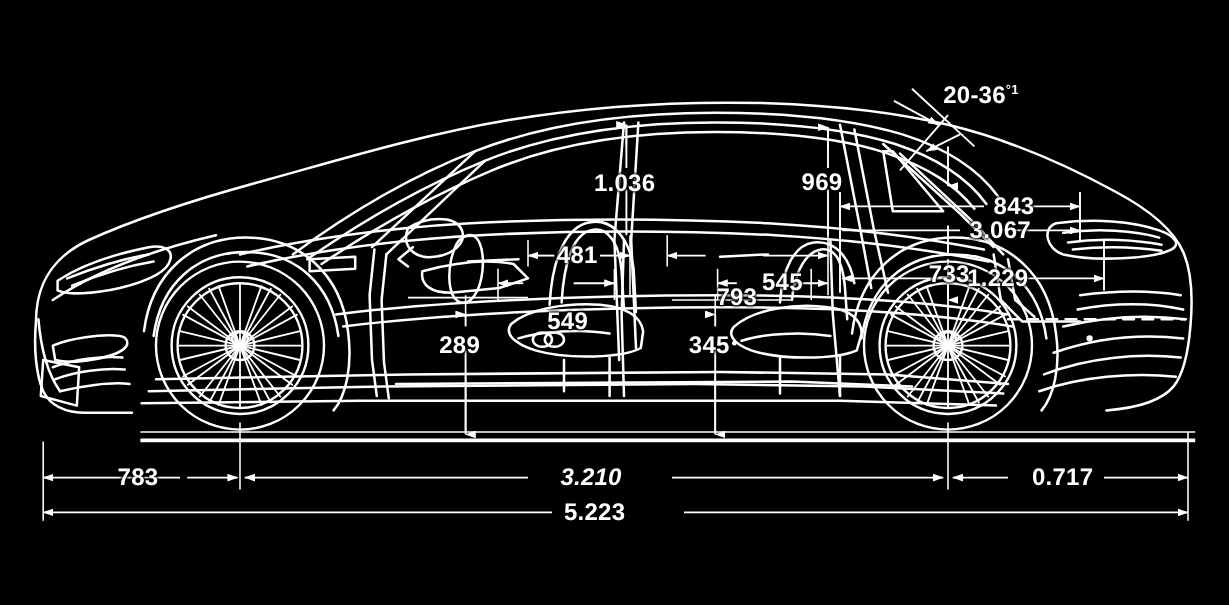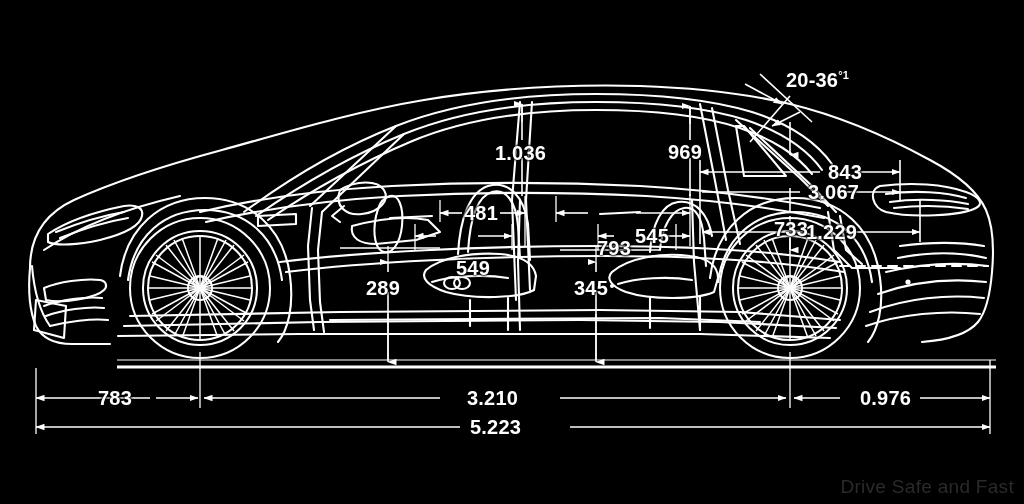--- a/index.html
+++ b/index.html
@@ -287,22 +287,22 @@
     <g stroke="#fff" stroke-width="1.6">
       <path d="M745,84 L782,104" marker-end="url(#ar)"></path>
       <path d="M800,112 L772,126" marker-end="url(#ar)"></path>
       <path d="M760,74 L812,122"></path>
       <path d="M790,96 L750,142"></path>
       <path d="M790,122 L790,155" marker-end="url(#ad)"></path>
     </g>
   </svg>
 
   <div class="dimlabel d20" style="left:98px;top:388px;">783</div>
-  <div class="dimlabel d20" style="left:467px;top:388px;">3.210</div>
-  <div class="dimlabel d20" style="left:860px;top:388px;">0.976</div>
+  <div class="dimlabel d20" style="left:467px;top:388px;font-style:italic;">3.210</div>
+  <div class="dimlabel d20" style="left:860px;top:388px;">0.717</div>
   <div class="dimlabel d20" style="left:470px;top:417px;">5.223</div>
 
   <div class="dimlabel d20" style="left:495px;top:143px;">1.036</div>
   <div class="dimlabel d20" style="left:668px;top:142px;">969</div>
 
   <div class="dimlabel d19" style="left:464px;top:203px;">481</div>
   <div class="dimlabel d19" style="left:597px;top:203px;margin-top:35px;">793</div>
   <div class="dimlabel d19" style="left:456px;top:226px;margin-top:32px;">549</div>
   <div class="dimlabel d19" style="left:622px;top:226px;margin-left:13px;">545</div>
 
@@ -311,14 +311,13 @@
 
   <div class="dimlabel d19" style="left:828px;top:162px;">843</div>
   <div class="dimlabel d19" style="left:808px;top:182px;">3.067</div>
   <div class="dimlabel d19" style="left:774px;top:219px;">733</div>
   <div class="dimlabel d19" style="left:806px;top:222px;">1.229</div>
 
   <div class="dimlabel d20" style="left:786px;top:70px;">
     <span>20-36</span><span class="sup">°</span><span class="sup">1</span>
   </div>
 
-  <div id="watermark">Drive Safe and Fast</div>
 </div>
 
 </body></html>

